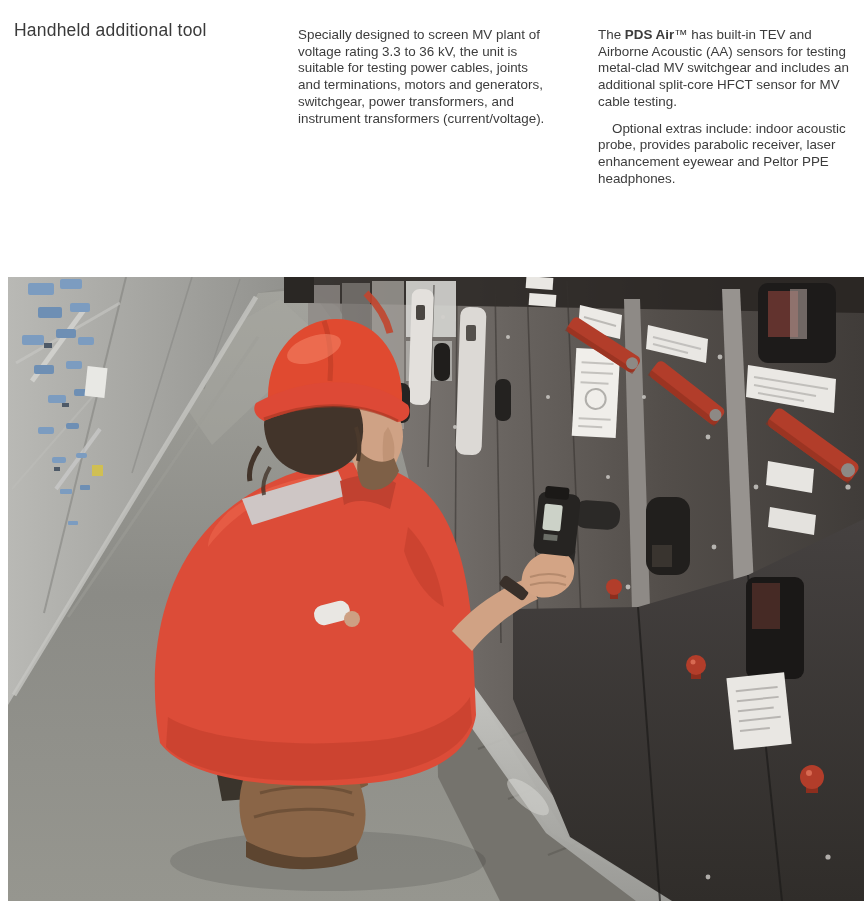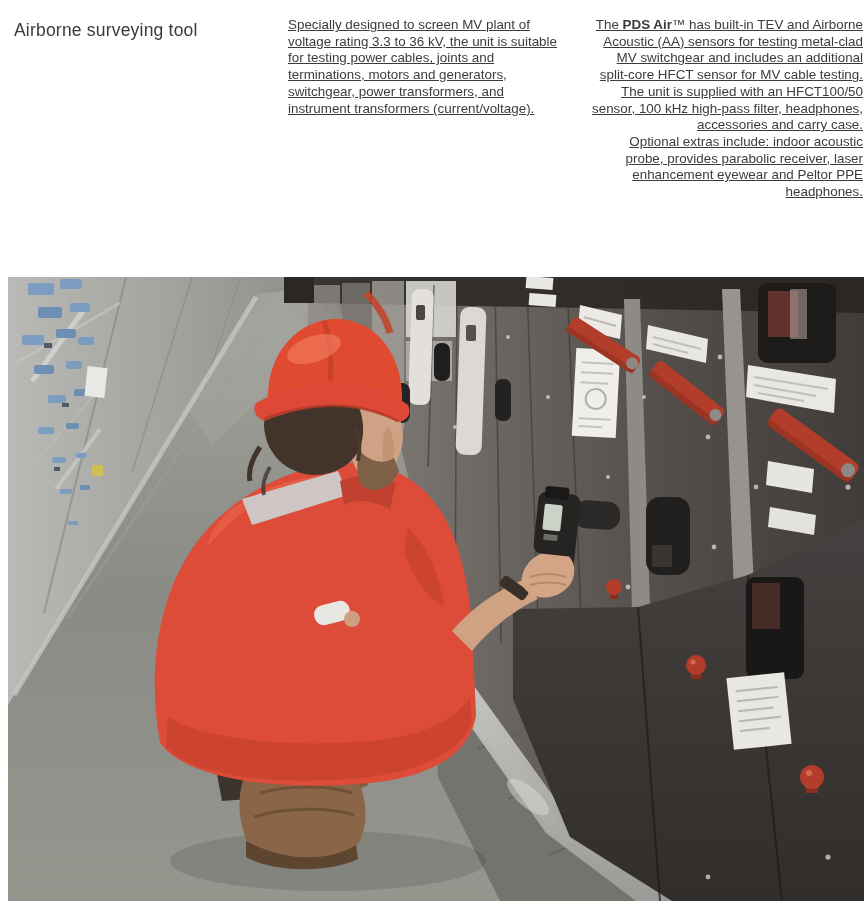--- a/index.html
+++ b/index.html
@@ -10,42 +10,41 @@
   }
   .page-title{
     position:absolute;left:14px;top:20px;
     font-size:17.5px;font-weight:400;color:#3a3a3a;letter-spacing:.2px;
   }
   .col{
     position:absolute;top:17px;width:275px;
     font-size:13.4px;line-height:16.7px;color:#3c3c3c;
   }
   .col-1{left:288px;}
-  .col-2{left:588px;text-align:right;}
-  .col p{margin:0;text-decoration:underline;}
+  .col-2{left:588px;}
+  .col p{margin:10px;}
   .col p.indent{text-indent:14px;}
   .b{font-weight:bold;}
   .figure{
     position:absolute;left:8px;top:277px;width:856px;height:624px;
     background:#8f8f8a;
   }
   .figure svg{display:block;}
 </style>
 </head>
 <body>
 
-<div class="page-title">Airborne surveying tool</div>
+<div class="page-title">Handheld additional tool</div>
 
 <div class="col col-1">
   <p><span>Specially designed to screen MV plant of voltage rating 3.3 to 36 kV, the unit is suitable for testing power cables, joints and terminations, motors and generators, switchgear, power transformers, and instrument transformers (current/voltage).</span></p>
 </div>
 
 <div class="col col-2">
   <p><span>The </span><span class="b">PDS Air</span><span>™ has built-in TEV and Airborne Acoustic (AA) sensors for testing metal-clad MV switchgear and includes an additional split-core HFCT sensor for MV cable testing.</span></p>
-  <p class="indent"><span>The unit is supplied with an HFCT100/50 sensor, 100 kHz high-pass filter, headphones, accessories and carry case.</span></p>
   <p class="indent"><span>Optional extras include: indoor acoustic probe, provides parabolic receiver, laser enhancement eyewear and Peltor PPE headphones.</span></p>
 </div>
 
 <div class="figure">
 <svg width="856" height="624" viewBox="0 0 856 624" xmlns="http://www.w3.org/2000/svg">
   <defs>
     <linearGradient id="gLeft" x1="0" y1="0" x2="1" y2="0">
       <stop offset="0" stop-color="#b9b9b5"></stop>
           <stop offset="1" stop-color="#90908c"></stop>
     </linearGradient>

